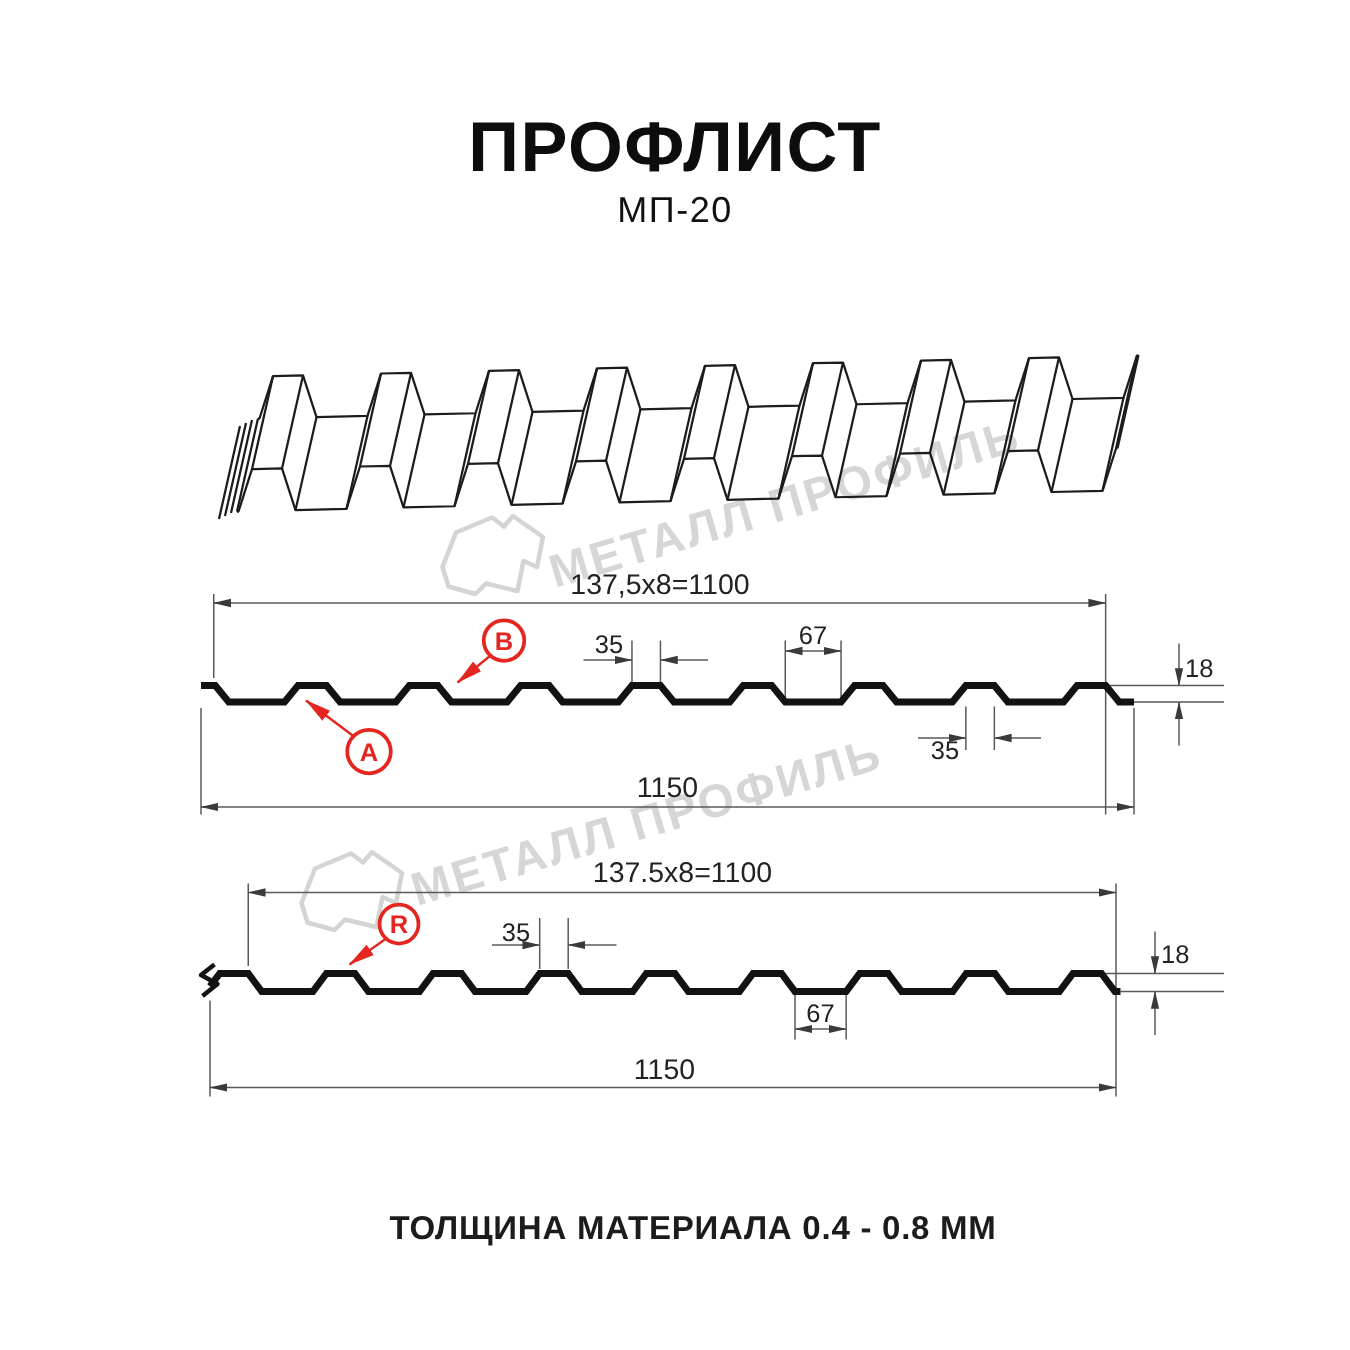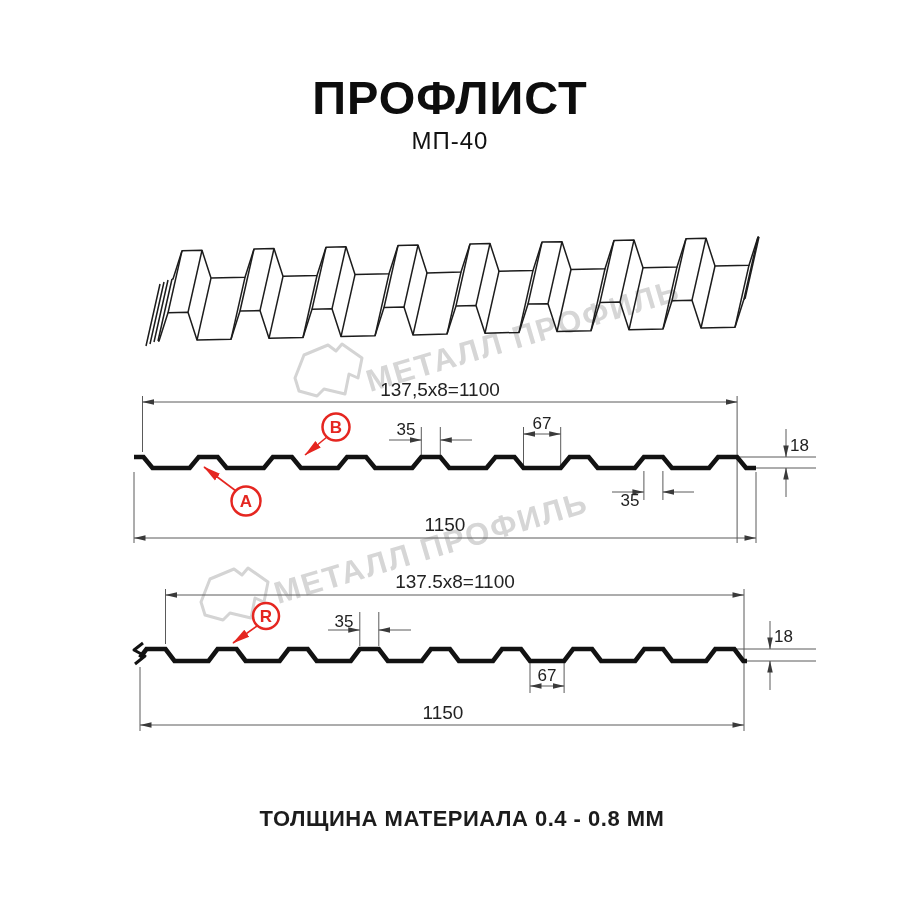--- a/index.html
+++ b/index.html
@@ -22,21 +22,21 @@
   .redtxt{fill:#e52620;font-size:17px;font-weight:700;text-anchor:middle;}
   .wmtext{font-size:31px;font-weight:700;letter-spacing:2px;fill:#d6d6d6;}
   .wmlogo{stroke:#d4d4d4;stroke-width:3;fill:none;stroke-linejoin:round;}
 </style>
 </head>
 <body>
 
 <div class="page">
 
   <div class="title">ПРОФЛИСТ</div>
-  <div class="subtitle">МП-40</div>
+  <div class="subtitle">МП-20</div>
 
   <svg width="900" height="900" viewBox="0 0 900 900">
     <defs>
       <marker id="arr" viewBox="0 0 10 6" refX="9.6" refY="3" markerWidth="12" markerHeight="7.2" orient="auto-start-reverse">
         <path d="M0,0.7 L10,3 L0,5.3 Z" fill="#3a3a3a"></path>
       </marker>
       <marker id="arrR" viewBox="0 0 10 6" refX="9.6" refY="3" markerWidth="11" markerHeight="6.6" orient="auto-start-reverse">
         <path d="M0,0.6 L10,3 L0,5.4 Z" fill="#e52620"></path>
       </marker>
     </defs>

